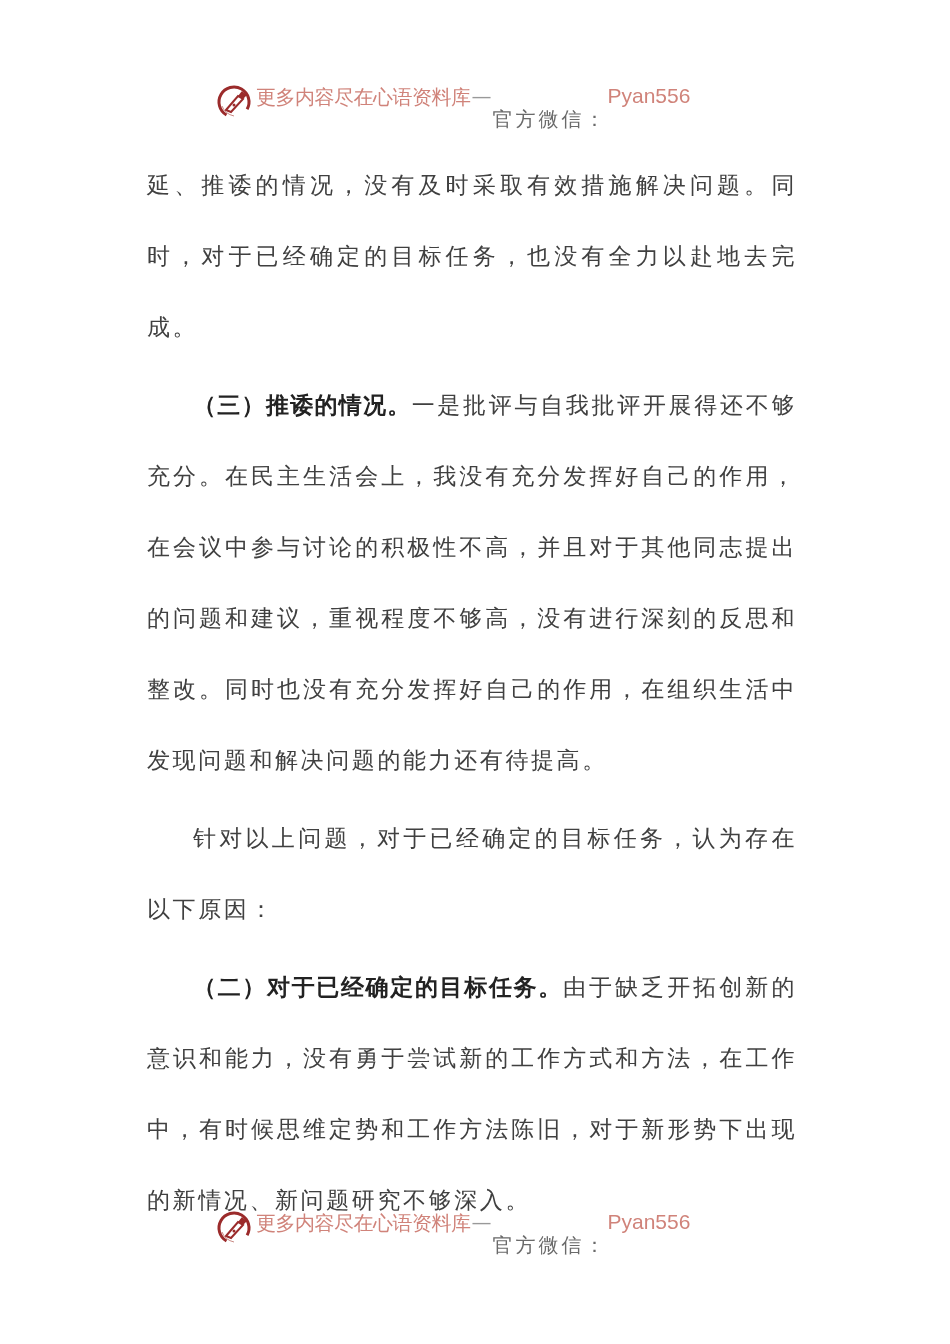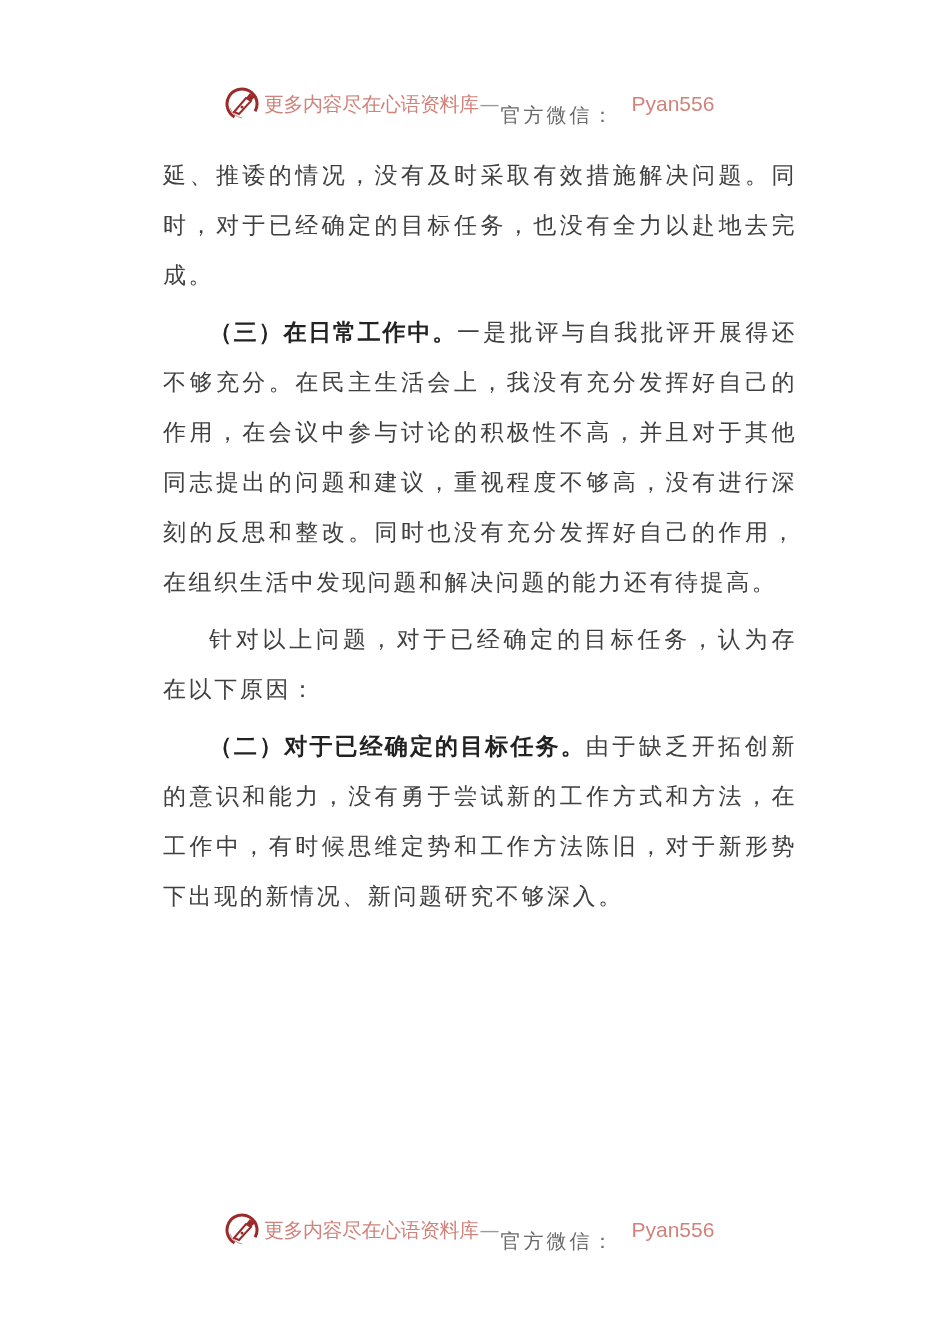--- a/index.html
+++ b/index.html
@@ -10,25 +10,24 @@
     body {
       width: 950px;
       height: 1344px;
       position: relative;
       overflow: hidden;
       font-family: "DejaVu Sans", "Liberation Sans", sans-serif;
       color: #3a3a3a;
     }
     .watermark {
       position: absolute;
-      left: 224px;
+      left: 216px;
       width: 500px;
       height: 40px;
       display: flex;
-      align-items: center;
       white-space: nowrap;
     }
     .watermark.top { top: 84px; }
     .watermark.bottom { top: 1210px; }
     .wm-logo {
       width: 36px;
       height: 36px;
       margin-right: 4px;
       flex: 0 0 36px;
     }
@@ -47,32 +46,32 @@
       font-family: "DejaVu Serif", "Liberation Serif", serif;
       font-size: 20px;
       color: #6a6a6a;
       letter-spacing: 3px;
       margin-top: 22px;
     }
     .wm-id {
       font-family: "Liberation Sans", sans-serif;
       font-size: 21px;
       color: #d0837a;
-      margin-left: 16px;
+      margin-left: 0;
     }
     .content {
       position: absolute;
       left: 147px;
       top: 150px;
       width: 650px;
     }
     .para {
-      margin: 0 0 7px 16px;
+      margin: 0 0 7px 0;
       font-size: 23px;
-      line-height: 50px;
+      line-height: 71px;
       letter-spacing: 2.6px;
       text-align: justify;
       color: #404040;
     }
     .indent { text-indent: 46px; }
     .bold {
       font-weight: bold;
       color: #222222;
       letter-spacing: 1.2px;
     }
@@ -105,21 +104,21 @@
   <span class="wm-id">Pyan556</span>
 </div>
 
 <div class="content">
 
   <p class="para">
     <span>延、推诿的情况，没有及时采取有效措施解决问题。同时，对于已经确定的目标任务，也没有全力以赴地去完成。</span>
   </p>
 
   <p class="para indent">
-    <span class="bold">（三）在日常工作中。</span><span>一是批评与自我批评开展得还不够充分。在民主生活会上，我没有充分发挥好自己的作用，在会议中参与讨论的积极性不高，并且对于其他同志提出的问题和建议，重视程度不够高，没有进行深刻的反思和整改。同时也没有充分发挥好自己的作用，在组织生活中发现问题和解决问题的能力还有待提高。</span>
+    <span class="bold">（三）推诿的情况。</span><span>一是批评与自我批评开展得还不够充分。在民主生活会上，我没有充分发挥好自己的作用，在会议中参与讨论的积极性不高，并且对于其他同志提出的问题和建议，重视程度不够高，没有进行深刻的反思和整改。同时也没有充分发挥好自己的作用，在组织生活中发现问题和解决问题的能力还有待提高。</span>
   </p>
 
 
   <p class="para indent">
     <span>针对以上问题，对于已经确定的目标任务，认为存在以下原因：</span>
   </p>
 
 
   <p class="para indent">
     <span class="bold">（二）对于已经确定的目标任务。</span><span>由于缺乏开拓创新的意识和能力，没有勇于尝试新的工作方式和方法，在工作中，有时候思维定势和工作方法陈旧，对于新形势下出现的新情况、新问题研究不够深入。</span>

